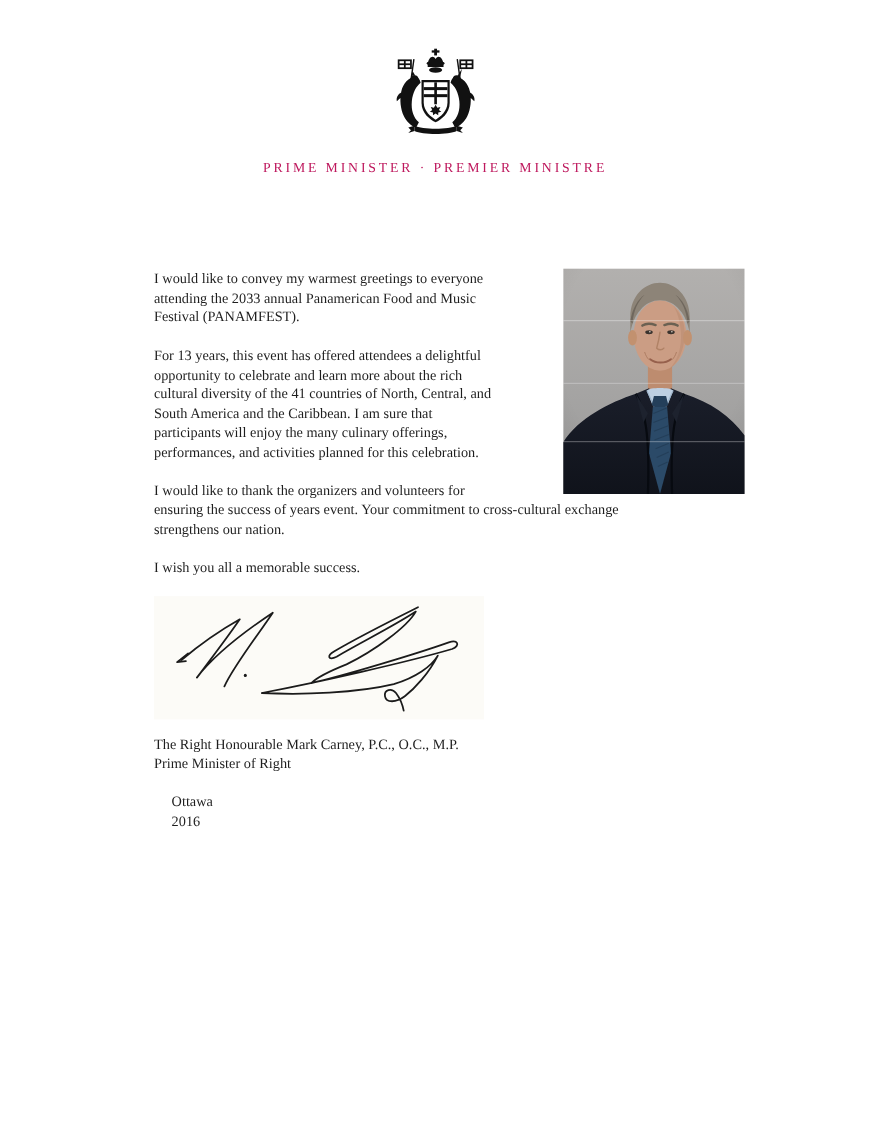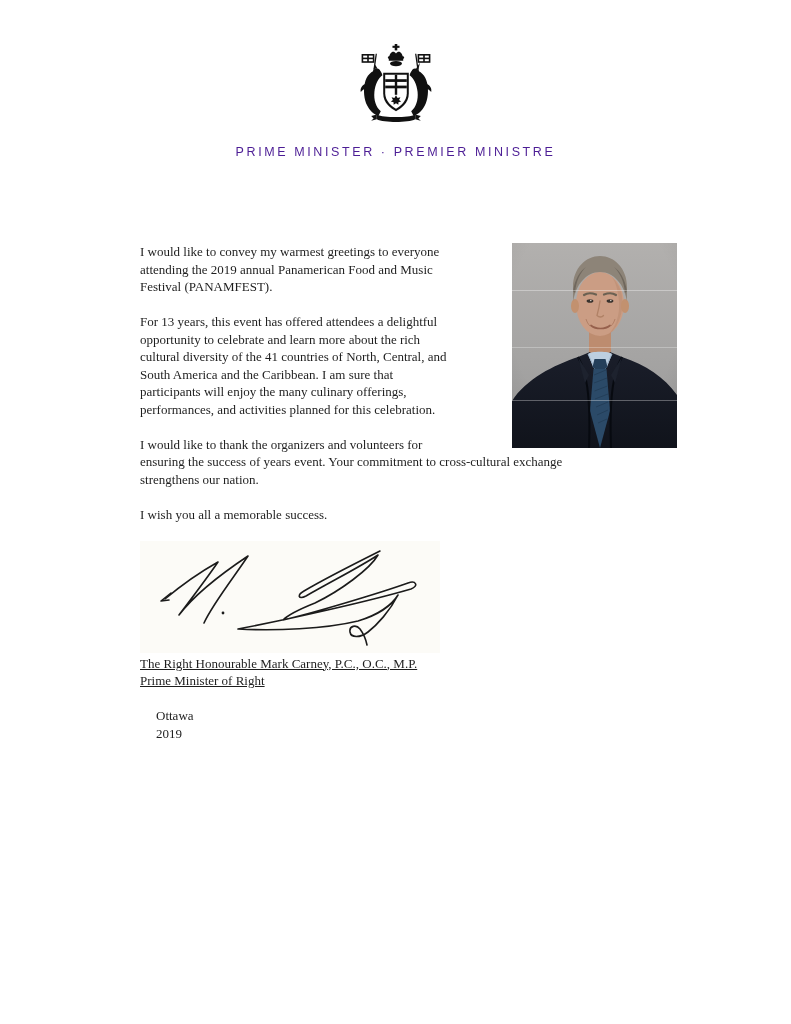--- a/index.html
+++ b/index.html
@@ -9,25 +9,25 @@
     height: 1024px;
     background: #ffffff;
     overflow: hidden;
     font-family: "Liberation Serif", serif;
     color: #1e1e1e;
   }
   .masthead { text-align: center; padding-top: 44px; }
   .coat-of-arms { display: block; margin: 0 auto; }
   .wordmark {
     margin-top: 21px;
-    font-family: Liberation Sans, sans-serif;
+    font-family: Liberation Serif, serif;
     font-size: 12.5px;
     font-weight: 400;
     letter-spacing: 2.6px;
-    color: #4c1d95;
+    color: #be185d;
     white-space: nowrap;
   }
   .body-block {
     margin: 84px 114px 0 140px;
     font-size: 13px;
     line-height: 17.5px;
   }
   .portrait-float {
     float: right;
     width: 165px;
@@ -35,21 +35,21 @@
     margin: 0 0 0 8px;
   }
   .portrait-float svg { display: block; }
   p.para { margin: 0 0 17.5px 0; white-space: pre-line; }
   .sig-box {
     width: 300px;
     height: 112px;
     background: #fcfbf7;
     margin-top: 0;
   }
-  .signatory { margin-top: 2px; text-decoration: underline; }
+  .signatory { margin-top: 14px; }
   .signatory div, .place-date div { line-height: 17.5px; }
   .place-date { margin-top: 17.5px; margin-left: 16px; }
 </style>
 </head>
 <body>
 
 <div class="page">
 
   <div class="masthead">
     <svg class="coat-of-arms" width="88" height="80" viewBox="0 0 110 100" role="img" aria-label="Coat of Arms of Canada">
@@ -165,21 +165,21 @@
         <path d="M66,114 L77,132 L73,140 Z" fill="#1d222e"></path>
         <path d="M110,114 L99,132 L103,140 Z" fill="#1d222e"></path>
 
         <rect x="0" y="47" width="165" height="1" fill="#ffffff" opacity="0.35"></rect>
         <rect x="0" y="104" width="165" height="1" fill="#ffffff" opacity="0.28"></rect>
         <rect x="0" y="157" width="165" height="1" fill="#ffffff" opacity="0.32"></rect>
       </svg>
     </div>
 
     <p class="para">I would like to convey my warmest greetings to everyone
-attending the 2019 annual Panamerican Food and Music
+attending the 2033 annual Panamerican Food and Music
 Festival (PANAMFEST).</p>
     <p class="para">For 13 years, this event has offered attendees a delightful
 opportunity to celebrate and learn more about the rich
 cultural diversity of the 41 countries of North, Central, and
 South America and the Caribbean. I am sure that
 participants will enjoy the many culinary offerings,
 performances, and activities planned for this celebration.</p>
     <p class="para">I would like to thank the organizers and volunteers for
 ensuring the success of years event. Your commitment to cross-cultural exchange
 strengthens our nation.</p>
@@ -205,17 +205,17 @@
       </svg>
     </div>
 
     <div class="signatory">
       <div>The Right Honourable Mark Carney, P.C., O.C., M.P.</div>
       <div>Prime Minister of Right</div>
     </div>
 
     <div class="place-date">
       <div>Ottawa</div>
-      <div>2019</div>
+      <div>2016</div>
     </div>
 
   </div>
 </div>
 
 </body></html>

